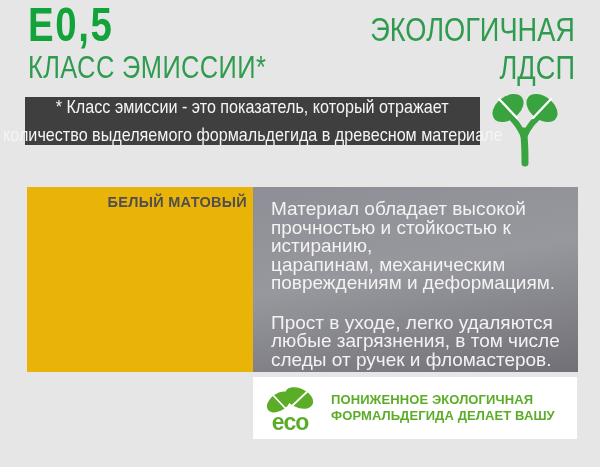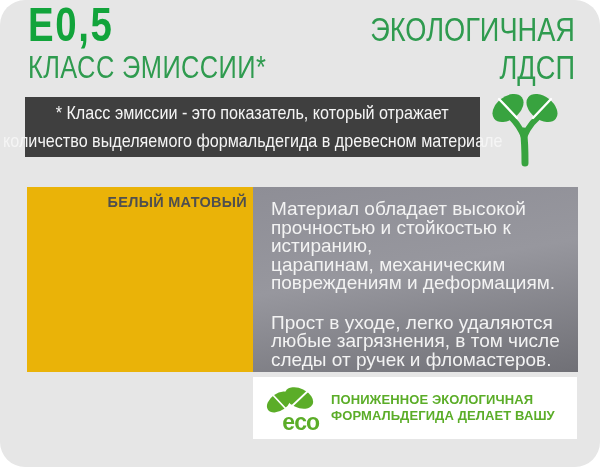--- a/index.html
+++ b/index.html
@@ -3,21 +3,20 @@
 <meta charset="utf-8">
 <style>
   html, body { margin: 0; padding: 0; }
   body { font-family: "Liberation Sans", sans-serif; }
   .canvas {
     position: relative;
     width: 600px;
     height: 467px;
     background: #e6e6e6;
     overflow: hidden;
-    border-radius: 25px;
   }
   
   .emission-value {
     position: absolute;
     left: 28px; top: 0px;
     font-size: 48px;
     font-weight: 800;
     color: #12a43b;
     letter-spacing: 2px;
     transform: scaleX(0.80);
@@ -46,21 +45,21 @@
     color: #2f9b4f;
     line-height: 38px;
     transform: scaleX(0.80);
     transform-origin: right top;
     white-space: nowrap;
   }
   
   .note-bar {
     position: absolute;
     left: 25px; top: 97px;
-    width: 455px; height: 60px;
+    width: 455px; height: 48px;
     background: #3f3f3f;
     color: #f5f5f5;
     display: flex;
     flex-direction: column;
     justify-content: center;
     align-items: center;
   }
   .note-line {
     font-size: 19px;
     line-height: 28px;
@@ -108,21 +107,21 @@
     position: absolute;
     left: 253px; top: 377px;
     width: 324px; height: 62px;
     background: #ffffff;
     display: flex;
     align-items: center;
   }
   .eco-logo {
     margin-left: 8px;
     width: 58px;
-    text-align: right;
+    text-align: center;
     flex: 0 0 auto;
   }
   .eco-logo svg { display: block; margin: 0 auto; }
   .eco-logo-text {
     font-size: 23px;
     font-weight: bold;
     color: #5bad28;
     line-height: 20px;
     letter-spacing: -1px;
     margin-top: -3px;

